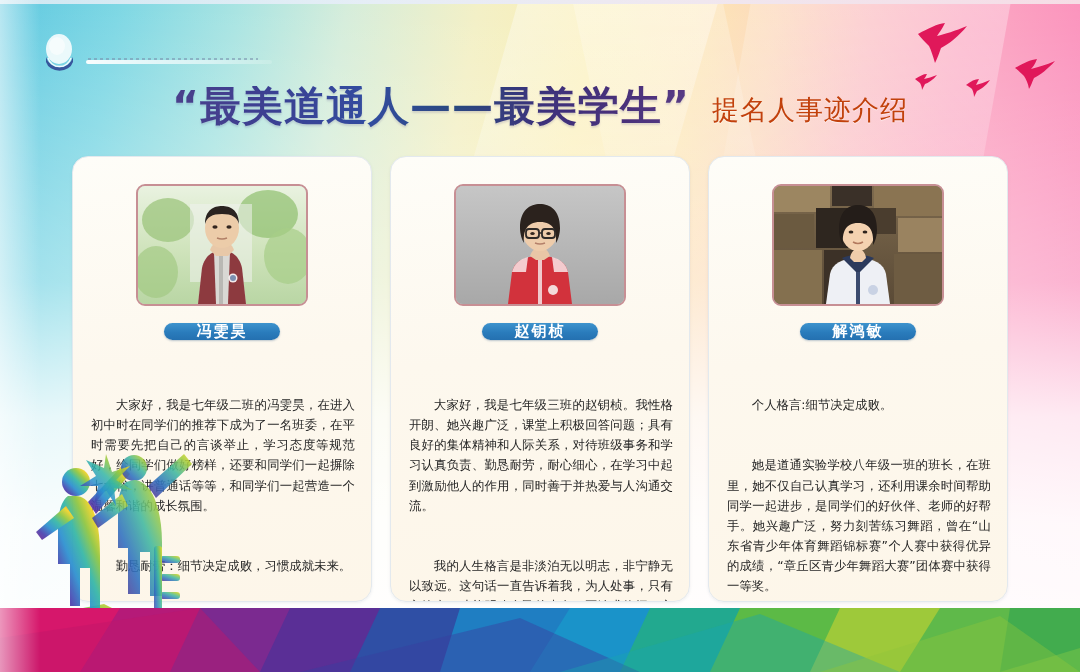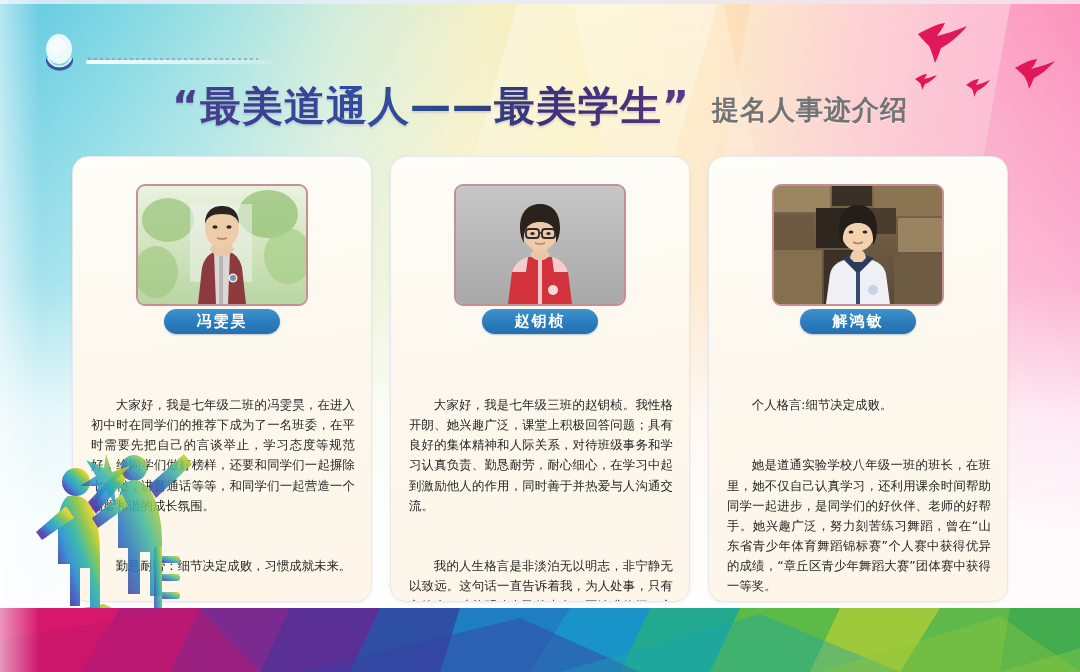--- a/index.html
+++ b/index.html
@@ -89,22 +89,22 @@
     font-size: 41px; font-weight: 700; letter-spacing: 1px;
     line-height: 1;
     background: linear-gradient(92deg, #4b3f8c 0%, #3b3f93 18%, #2f4ea3 38%, #27497f 55%, #3c2f7a 72%, #4a2f79 88%, #5b3b86 100%);
     -webkit-background-clip: text; background-clip: text;
     color: transparent; -webkit-text-fill-color: transparent;
     text-shadow: 0 2px 2px rgba(80,70,140,0.18);
     white-space: nowrap;
   }
   .title-sub {
     font-family: "DejaVu Sans", "Liberation Sans", sans-serif;
-    font-size: 27px; font-weight: 700; letter-spacing: 1px;
-    color: #737373;
+    font-size: 27px; font-weight: 400; letter-spacing: 1px;
+    color: #c2410c;
     line-height: 1;
     padding-bottom: 4px;
     text-shadow: 0 1px 1px rgba(255,255,255,0.6);
     white-space: nowrap;
   }
 
   
   .cards {
     position: absolute; left: 72px; top: 156px;
     width: 936px; height: 446px;
@@ -122,22 +122,22 @@
   .photo-frame {
     position: absolute; left: 50%; top: 27px; transform: translateX(-50%);
     width: 172px; height: 122px;
     border: 2px solid #c78f94;
     border-radius: 9px;
     overflow: hidden;
     background: #cfcfcf;
   }
   .photo { position: absolute; inset: 0; }
   .name-badge {
-    position: absolute; left: 50%; top: 152px; transform: translateX(-50%);
-    min-width: 116px; height: 25px;
+    position: absolute; left: 50%; top: 166px; transform: translateX(-50%);
+    min-width: 116px; height: 17px;
     background: linear-gradient(180deg, #3e93cd 0%, #2a7cbc 55%, #2470b0 100%);
     border-radius: 13px;
     color: #ffffff;
     font-size: 15px; font-weight: 700; letter-spacing: 2px;
     display: flex; align-items: center; justify-content: center;
     padding: 0 16px;
     box-shadow: 0 1px 2px rgba(20,70,120,0.28);
     white-space: nowrap;
   }
   .body-text {

